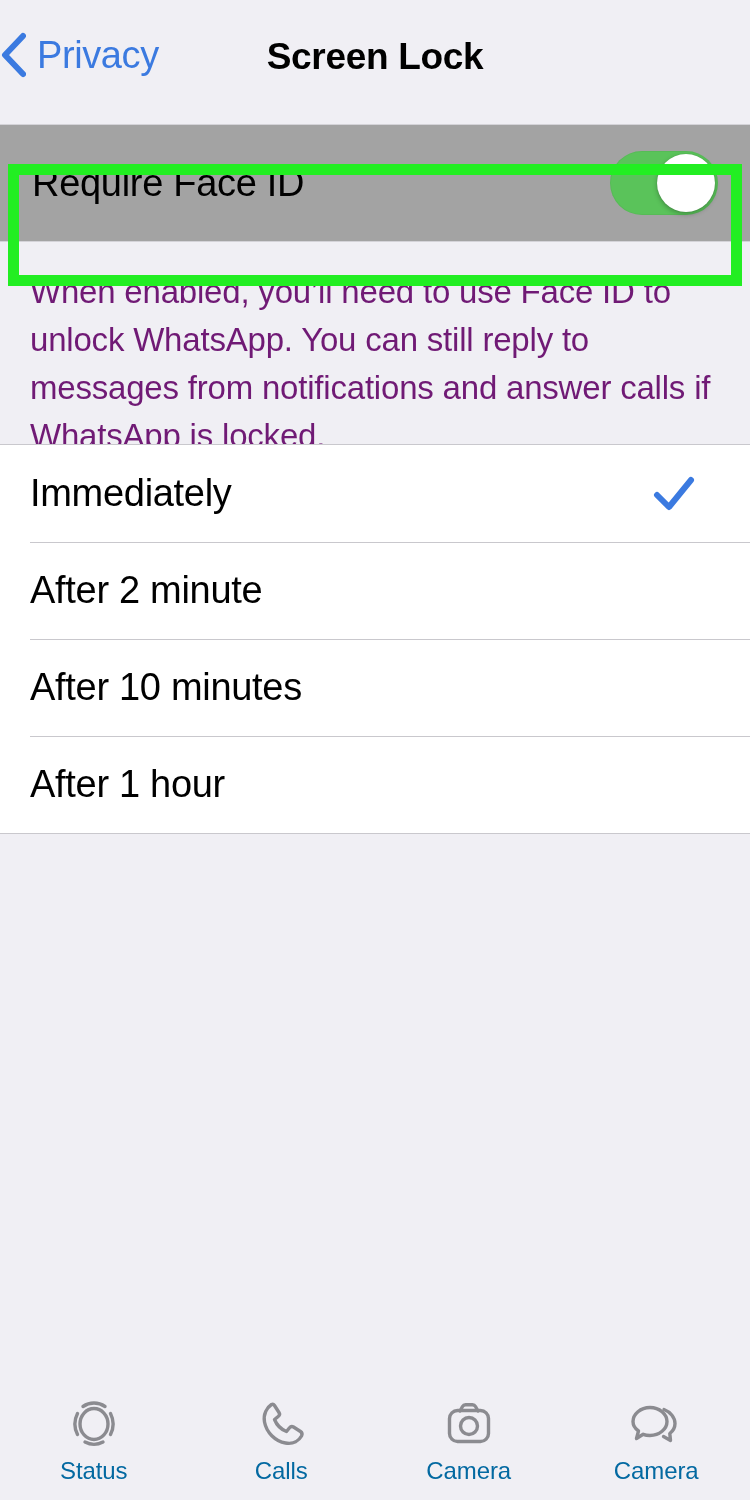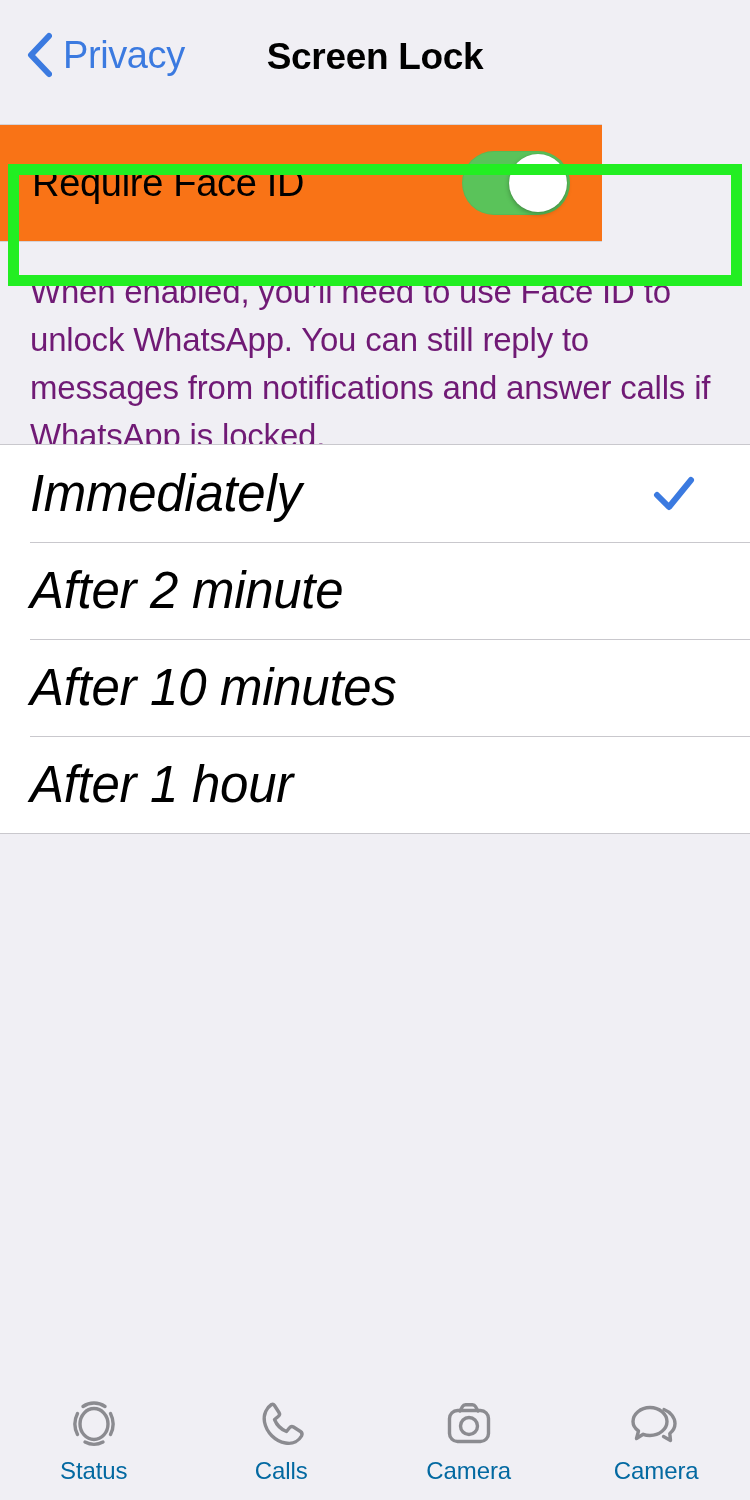--- a/index.html
+++ b/index.html
@@ -28,21 +28,21 @@
   
   .navbar {
     position: relative;
     height: 120px;
     flex: 0 0 120px;
     background: #f0eff4;
   }
 
   .nav-back {
     position: absolute;
-    left: 26px;
+    left: 0;
     top: 32px;
     display: flex;
     align-items: center;
     gap: 11px;
     cursor: pointer;
   }
 
   .nav-back-chevron {
     width: 26px;
     height: 46px;
@@ -72,23 +72,23 @@
   .toggle-section {
     position: relative;
     height: 130px;
     flex: 0 0 130px;
   }
 
   .toggle-row {
     position: absolute;
     left: 0;
     top: 4px;
-    width: 602px;
+    width: 750px;
     height: 118px;
-    background: #f97316;
+    background: #a3a3a3;
     display: flex;
     align-items: center;
     justify-content: space-between;
     padding: 0 32px;
     border-top: 1px solid #d4d3d8;
     border-bottom: 1px solid #d4d3d8;
   }
 
   .toggle-label {
     font-size: 38px;
@@ -163,24 +163,23 @@
     content: "";
     position: absolute;
     left: 30px;
     right: 0;
     top: 0;
     height: 1px;
     background: #c9c8cd;
   }
 
   .option-label {
-    font-size: 51px;
+    font-size: 38px;
     color: #000;
     letter-spacing: -0.3px;
-    font-style: italic;
   }
 
   .check-icon {
     width: 44px;
     height: 44px;
     margin-right: 24px;
   }
 
   .check-icon.hidden { visibility: hidden; }
 

